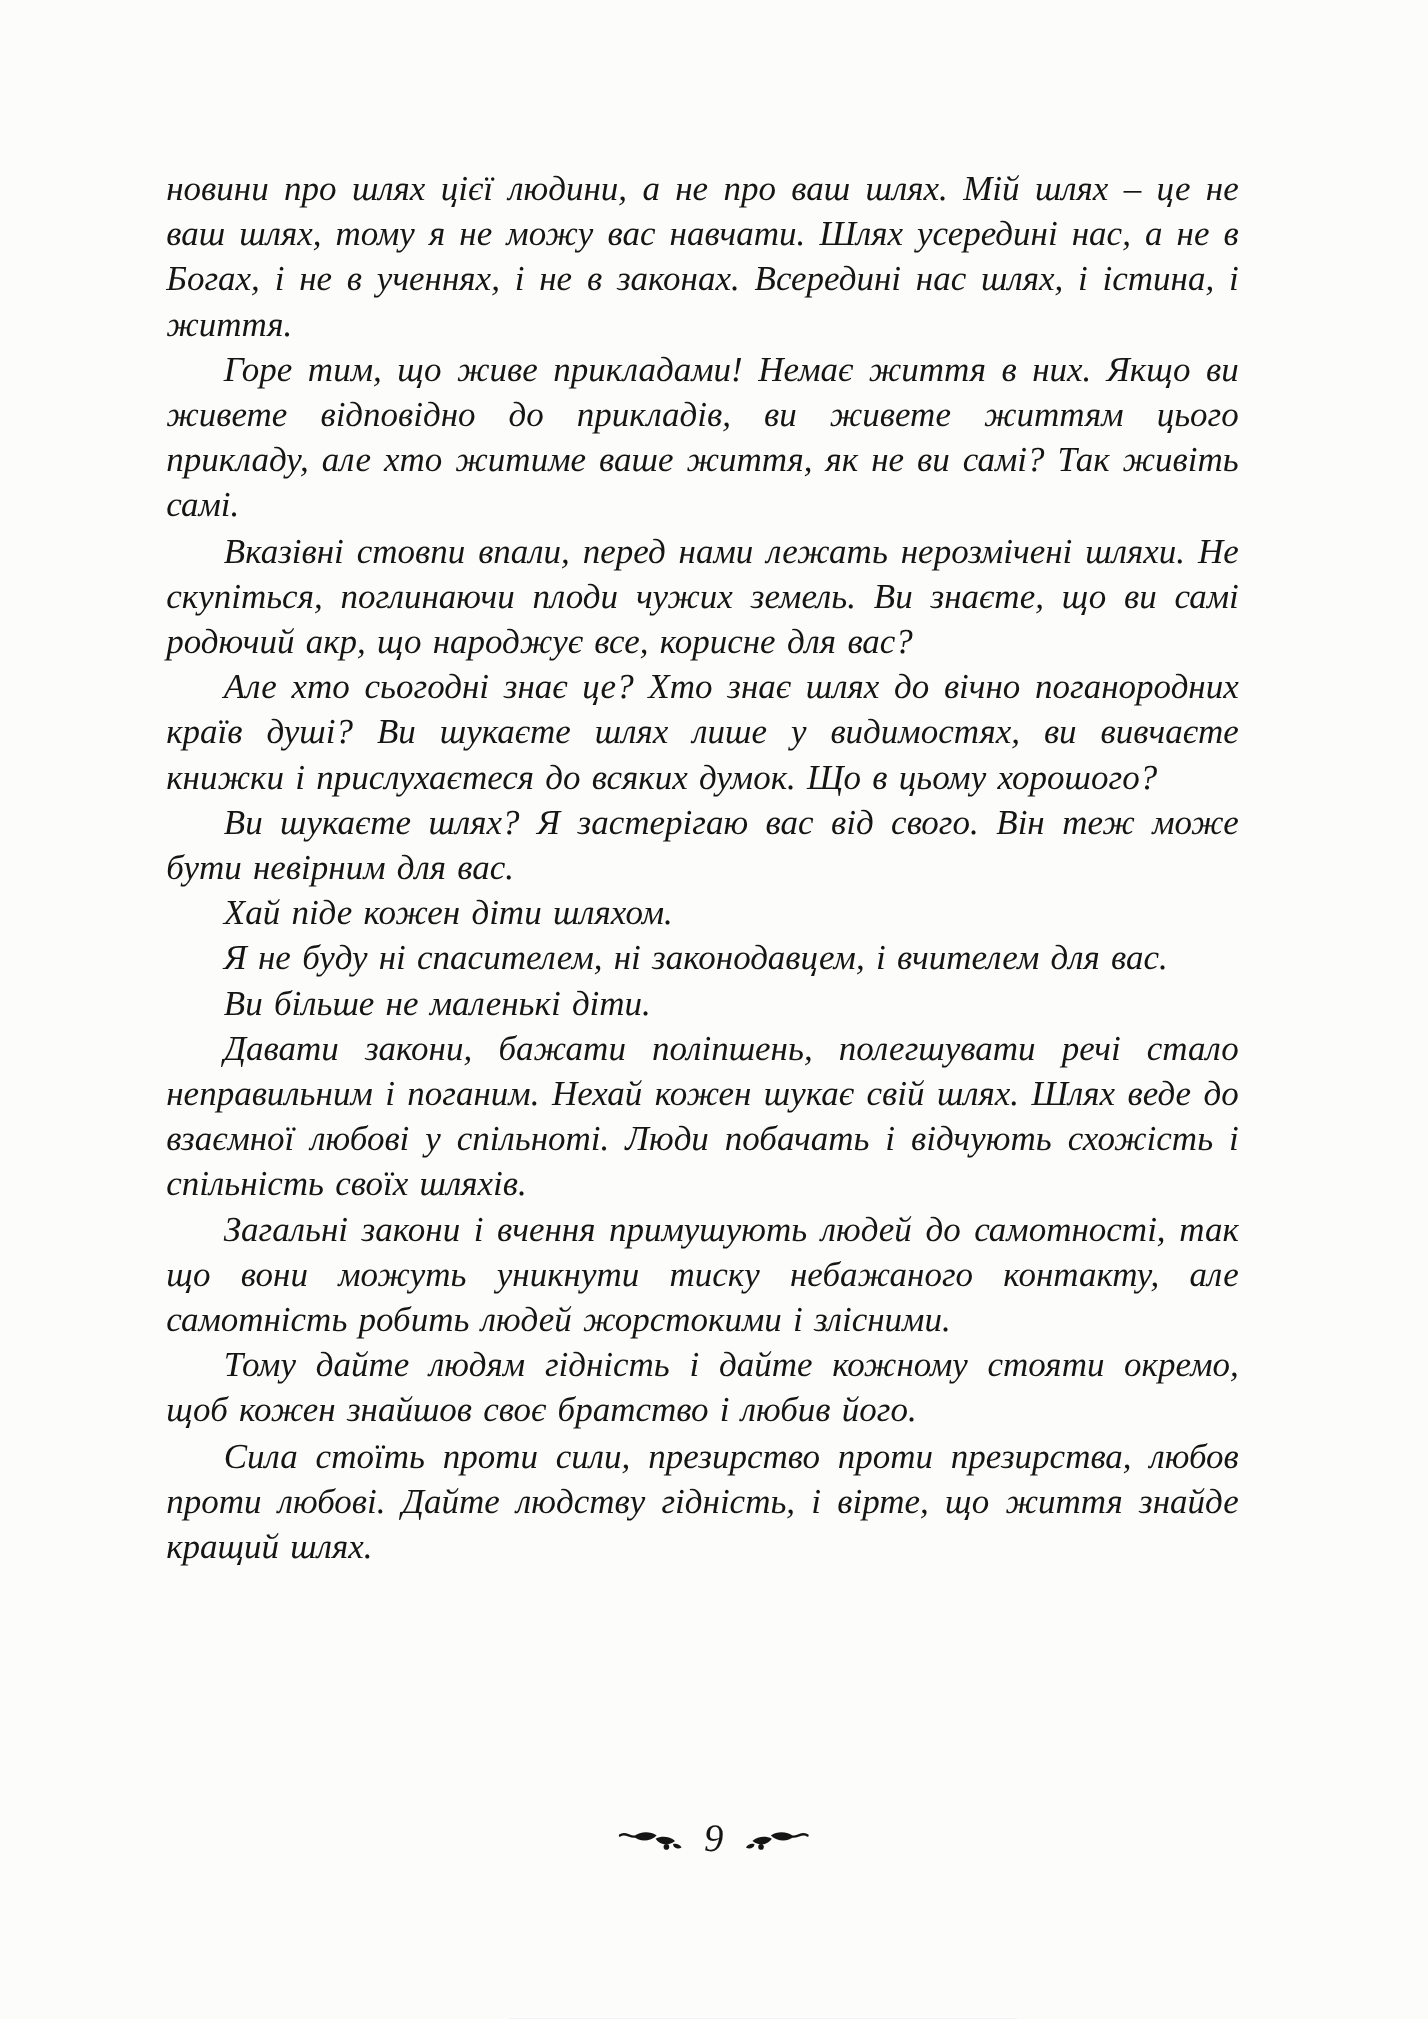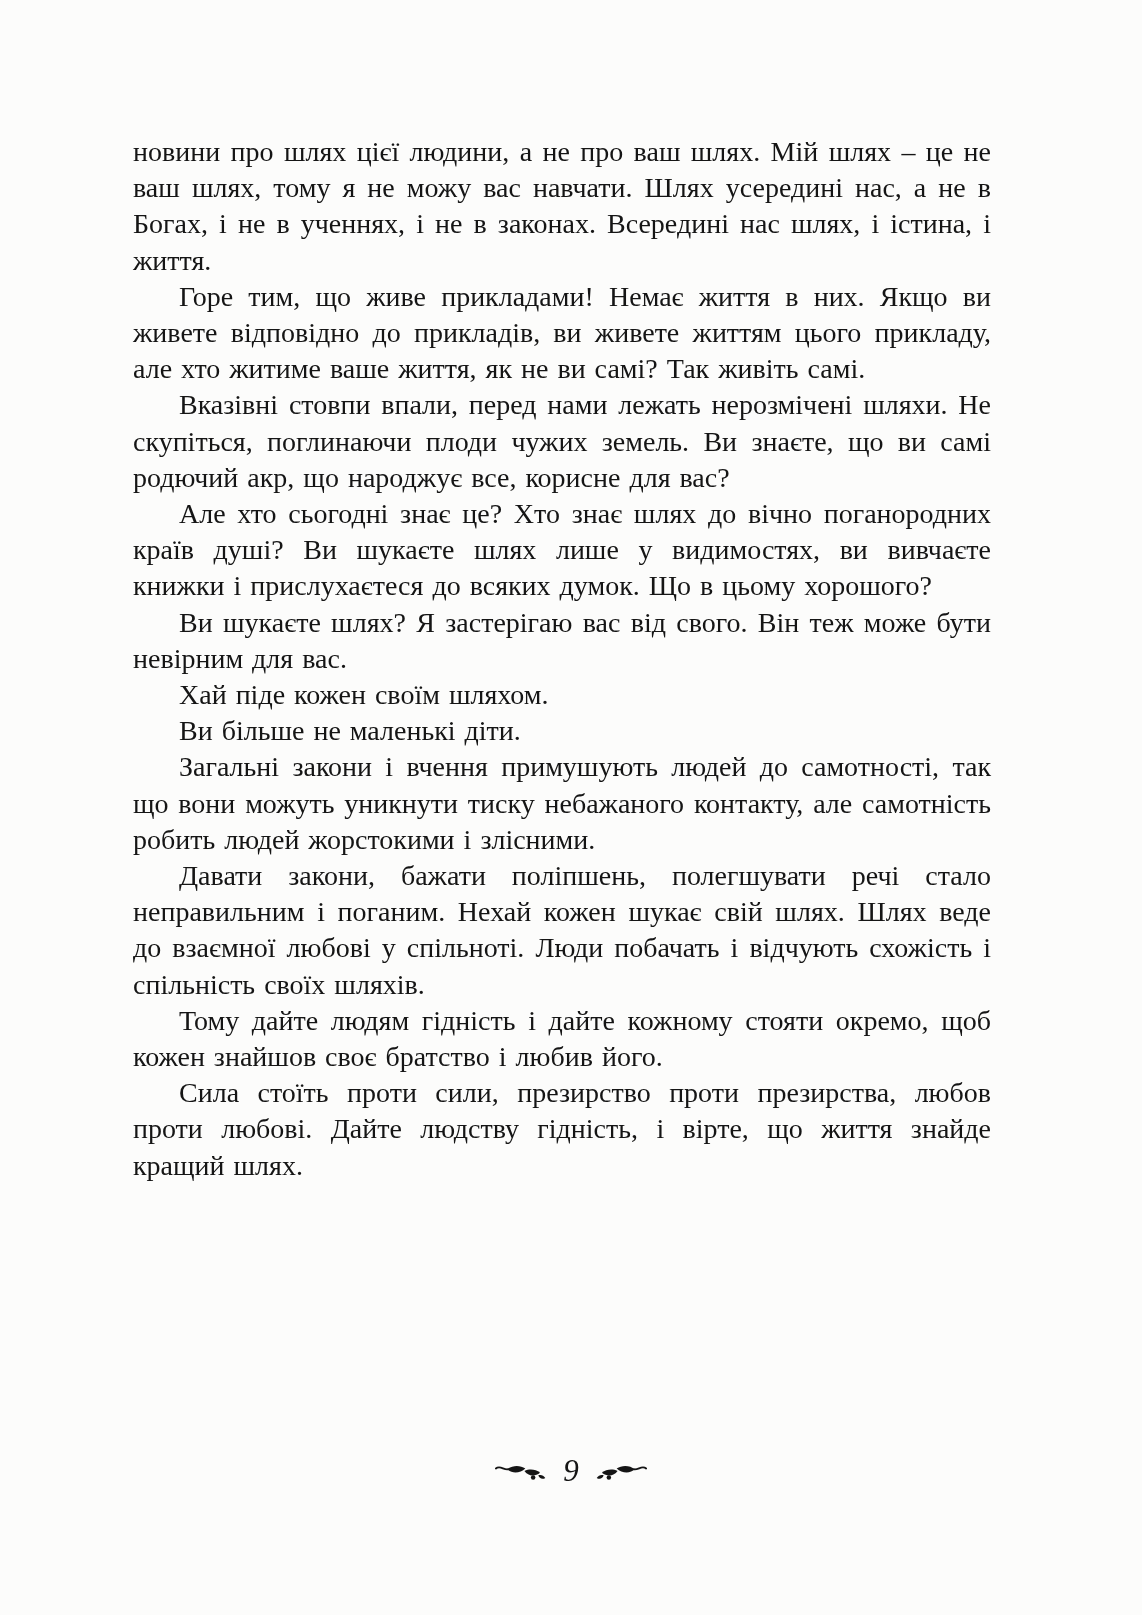--- a/index.html
+++ b/index.html
@@ -15,20 +15,21 @@
     background: #fcfcfb;
     overflow: hidden;
     font-family: "Liberation Serif", "DejaVu Serif", serif;
     color: #151515;
   }
   .text-block {
     position: absolute;
     left: 133px;
     top: 134px;
     width: 858px;
+    font-style: italic;
     font-size: 28px;
     line-height: 36.2px;
     text-align: justify;
     word-spacing: 2px;
   }
   .text-block p {
     margin: 0;
     text-indent: 46px;
   }
   .text-block p.continuation {
@@ -62,24 +63,25 @@
 <body>
 
 <div class="page">
 
   <div class="text-block">
     <p class="continuation">новини про шлях цієї людини, а не про ваш шлях. Мій шлях – це не ваш шлях, тому я не можу вас навчати. Шлях усередині нас, а не в Богах, і не в ученнях, і не в законах. Всередині нас шлях, і істина, і життя.</p>
     <p>Горе тим, що живе прикладами! Немає життя в них. Якщо ви живете відповідно до прикладів, ви живете життям цього прикладу, але хто житиме ваше життя, як не ви самі? Так живіть самі.</p>
     <p>Вказівні стовпи впали, перед нами лежать нерозмічені шляхи. Не скупіться, поглинаючи плоди чужих земель. Ви знаєте, що ви самі родючий акр, що народжує все, корисне для вас?</p>
     <p>Але хто сьогодні знає це? Хто знає шлях до вічно поганородних країв душі? Ви шукаєте шлях лише у видимостях, ви вивчаєте книжки і прислухаєтеся до всяких думок. Що в цьому хорошого?</p>
     <p>Ви шукаєте шлях? Я застерігаю вас від свого. Він теж може бути невірним для вас.</p>
-    <p>Хай піде кожен своїм шляхом.</p>
+    <p>Хай піде кожен діти шляхом.</p>
+    <p>Я не буду ні спасителем, ні законодавцем, і вчителем для вас.</p>
     <p>Ви більше не маленькі діти.</p>
+    <p>Давати закони, бажати поліпшень, полегшувати речі стало неправильним і поганим. Нехай кожен шукає свій шлях. Шлях веде до взаємної любові у спільноті. Люди побачать і відчують схожість і спільність своїх шляхів.</p>
     <p>Загальні закони і вчення примушують людей до самотності, так що вони можуть уникнути тиску небажаного контакту, але самотність робить людей жорстокими і злісними.</p>
-    <p>Давати закони, бажати поліпшень, полегшувати речі стало неправильним і поганим. Нехай кожен шукає свій шлях. Шлях веде до взаємної любові у спільноті. Люди побачать і відчують схожість і спільність своїх шляхів.</p>
     <p>Тому дайте людям гідність і дайте кожному стояти окремо, щоб кожен знайшов своє братство і любив його.</p>
     <p>Сила стоїть проти сили, презирство проти презирства, любов проти любові. Дайте людству гідність, і вірте, що життя знайде кращий шлях.</p>
   </div>
 
   <div class="footer">
     <span class="ornament left">
       <svg viewBox="0 0 60 24" xmlns="http://www.w3.org/2000/svg">
         <path d="M1,9 C6,5 10,11 15,10" stroke="#151515" stroke-width="2.2" fill="none" stroke-linecap="round"></path>
         <path d="M14,10 C20,5 29,5 35,9 C29,15 19,15 14,10 Z" fill="#151515"></path>
         <path d="M34,12 C40,9 47,10 52,14 C46,19 38,18 34,12 Z" fill="#151515"></path>

